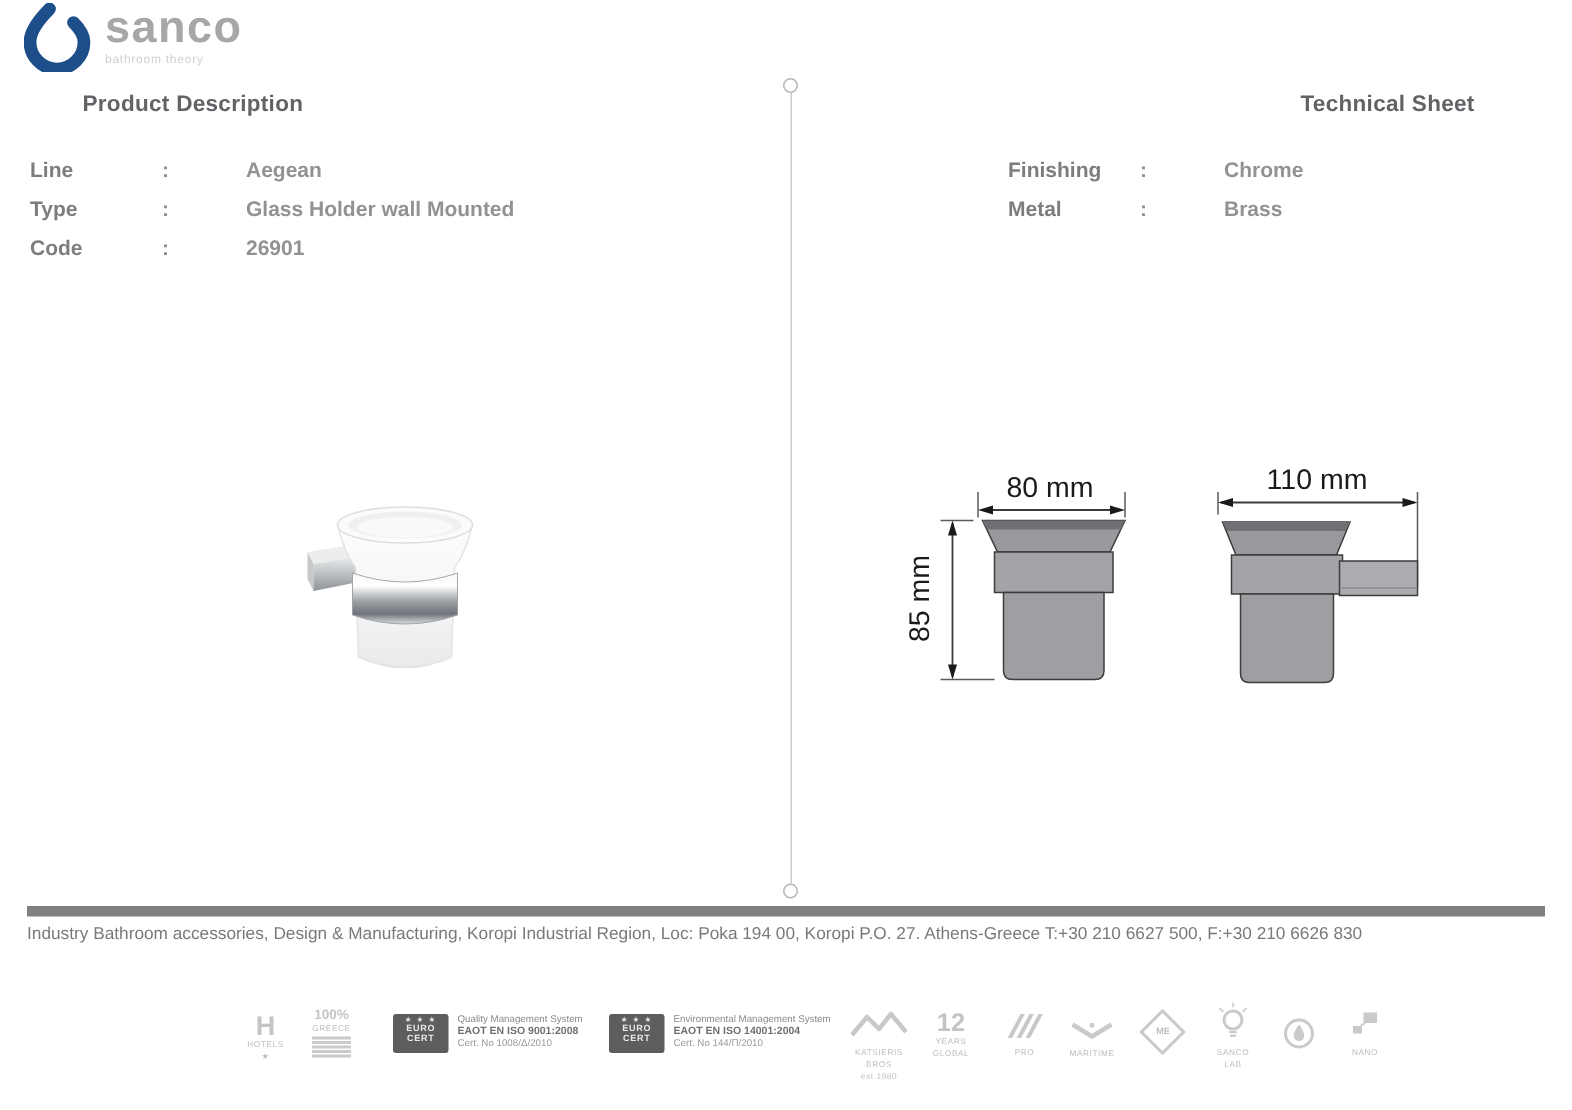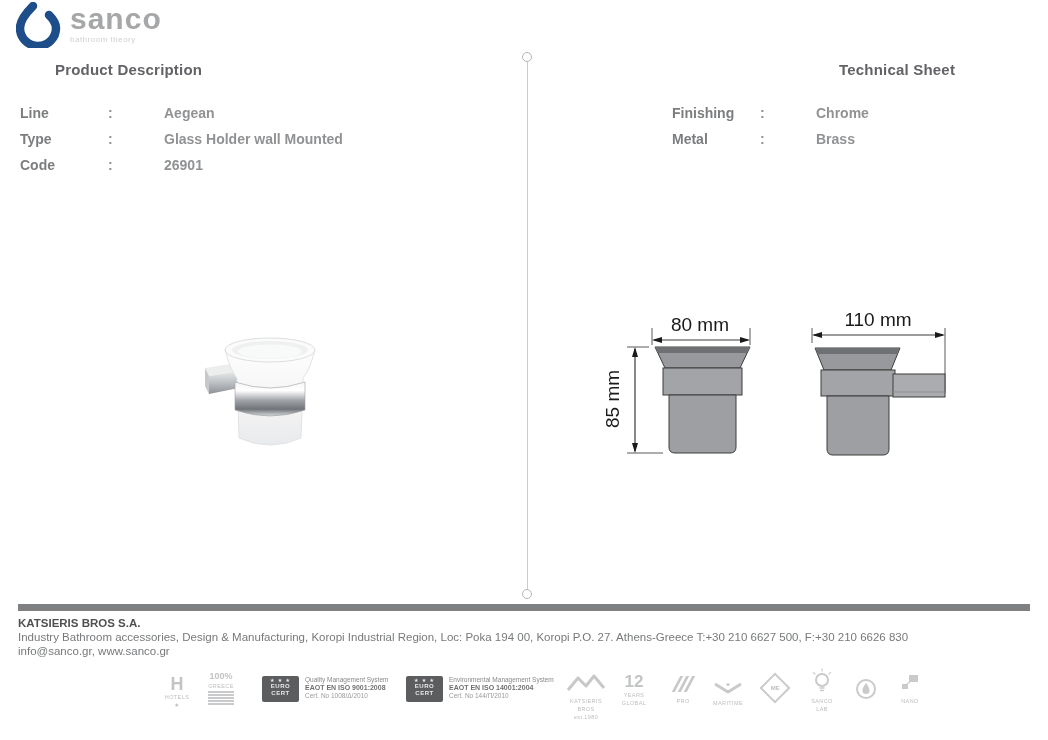--- a/index.html
+++ b/index.html
@@ -10,21 +10,21 @@
   
   .logo { position:absolute; left:16px; top:2px; display:flex; align-items:flex-start; }
   .logo-drop { width:46px; height:46px; }
   .logo-textblock { margin-left:8px; margin-top:2px; }
   .logo-brand { font-size:30px; font-weight:700; color:#a6a7a9; letter-spacing:1px; line-height:30px; }
   .logo-tagline { font-size:8px; color:#cfd0d1; letter-spacing:0.5px; margin-top:1px; }
 
   
   .heading { position:absolute; font-size:15px; font-weight:700; color:#626366; letter-spacing:0.2px; }
   .heading-left { left:55px; top:61px; }
-  .heading-right { left:839px; top:61px; }
+  .heading-right { left:867px; top:61px; }
 
   
   .fields { position:absolute; }
   .fields-left { left:20px; top:104px; width:420px; }
   .fields-right { left:672px; top:104px; width:340px; }
   .field-row { display:flex; font-size:14px; font-weight:700; line-height:18px; margin-bottom:8px; }
   .field-label { width:88px; color:#7b7d7f; }
   .field-sep { width:16px; color:#8e9092; text-align:left; }
   .field-value { color:#909294;margin-left:40px; }
 
@@ -189,23 +189,21 @@
     <polygon points="30,50 115,50 112,56 33,56" fill="#6f7073"></polygon>
     <rect x="36" y="72" width="74" height="26" fill="#a2a4a7" stroke="#3c3c3b" stroke-width="1"></rect>
     <path d="M 42 98 L 104 98 L 104 151 Q 104 157 98 157 L 48 157 Q 42 157 42 151 Z" fill="#9d9fa2" stroke="#3c3c3b" stroke-width="1"></path>
 
     <rect x="108" y="76" width="52" height="23" fill="#aaacaf" stroke="#3c3c3b" stroke-width="1"></rect>
     <line x1="108" y1="94" x2="160" y2="94" stroke="#8b8d90" stroke-width="1"></line>
   </svg>
 
   <div class="footer-bar"></div>
   <div class="footer-text">
-    <div class="footer-company">KATSIERIS BROS S.A.</div>
     <div class="footer-address">Industry Bathroom accessories, Design &amp; Manufacturing, Koropi Industrial Region, Loc: Poka 194 00, Koropi P.O. 27. Athens-Greece   T:+30 210 6627 500, F:+30 210 6626 830</div>
-    <div class="footer-contacts">info@sanco.gr, www.sanco.gr</div>
   </div>
 
   <div class="badges">
 
     <div class="badge" style="left:160px; top:8px; width:34px;">
       <div class="hotels-h">H</div>
       <div class="badge-caption">HOTELS</div>
       <div class="badge-caption">★</div>
     </div>
 

